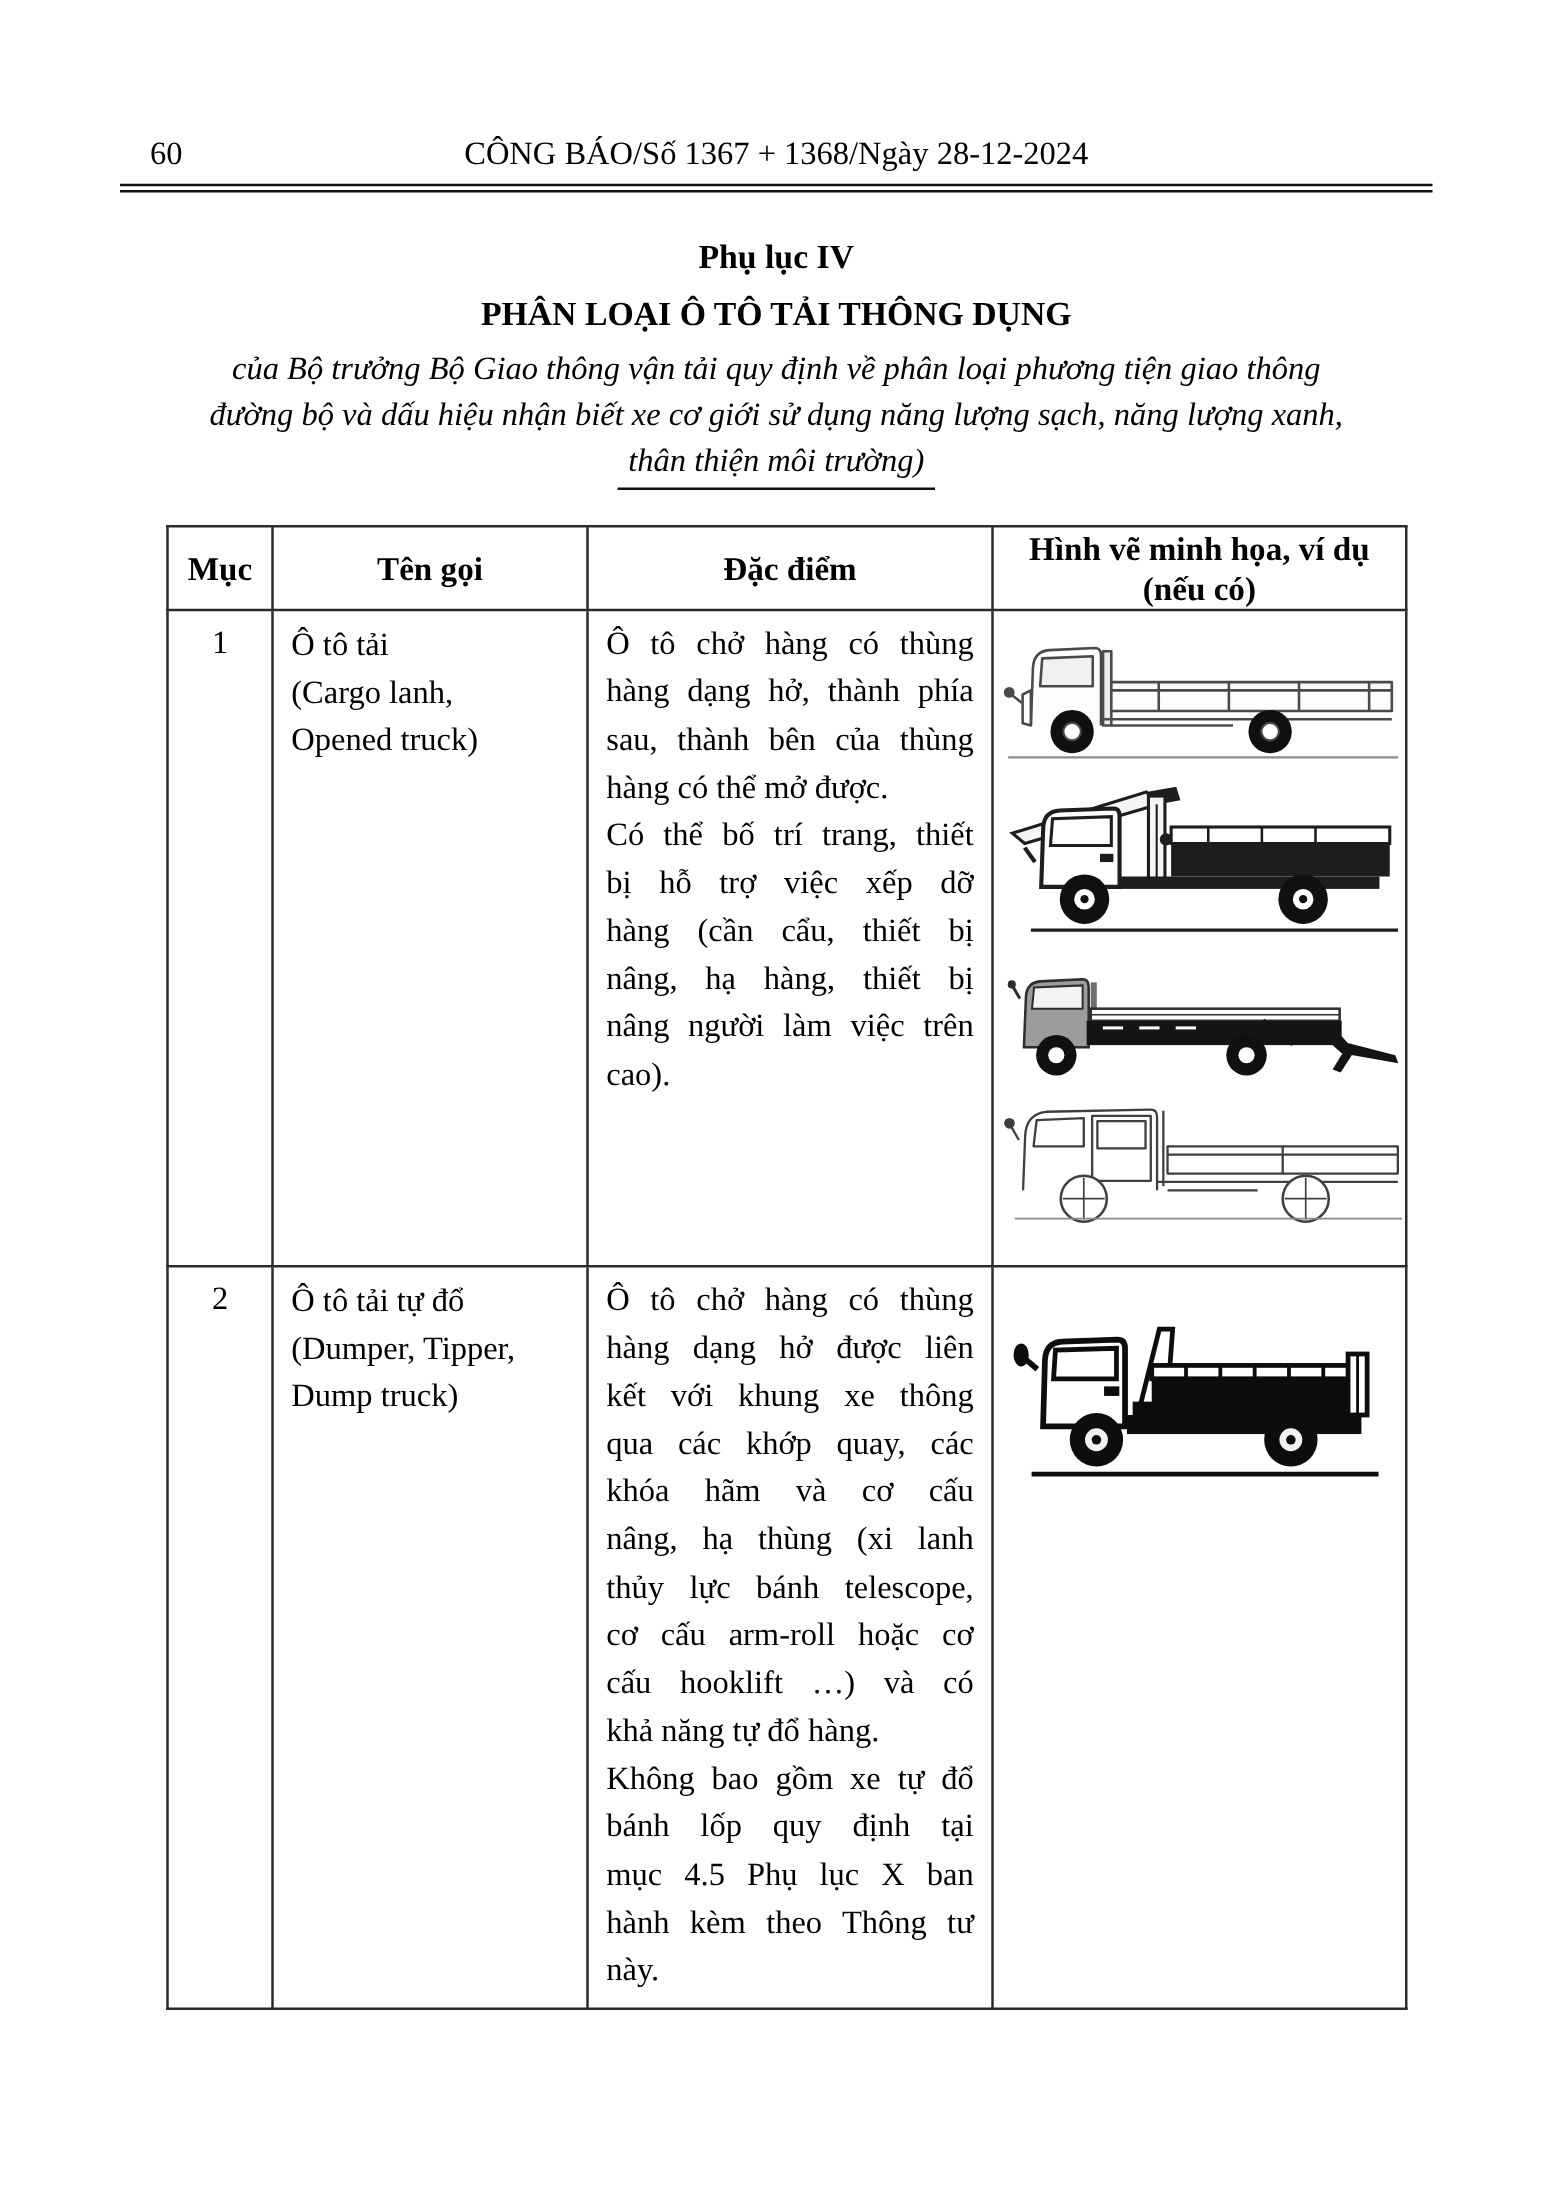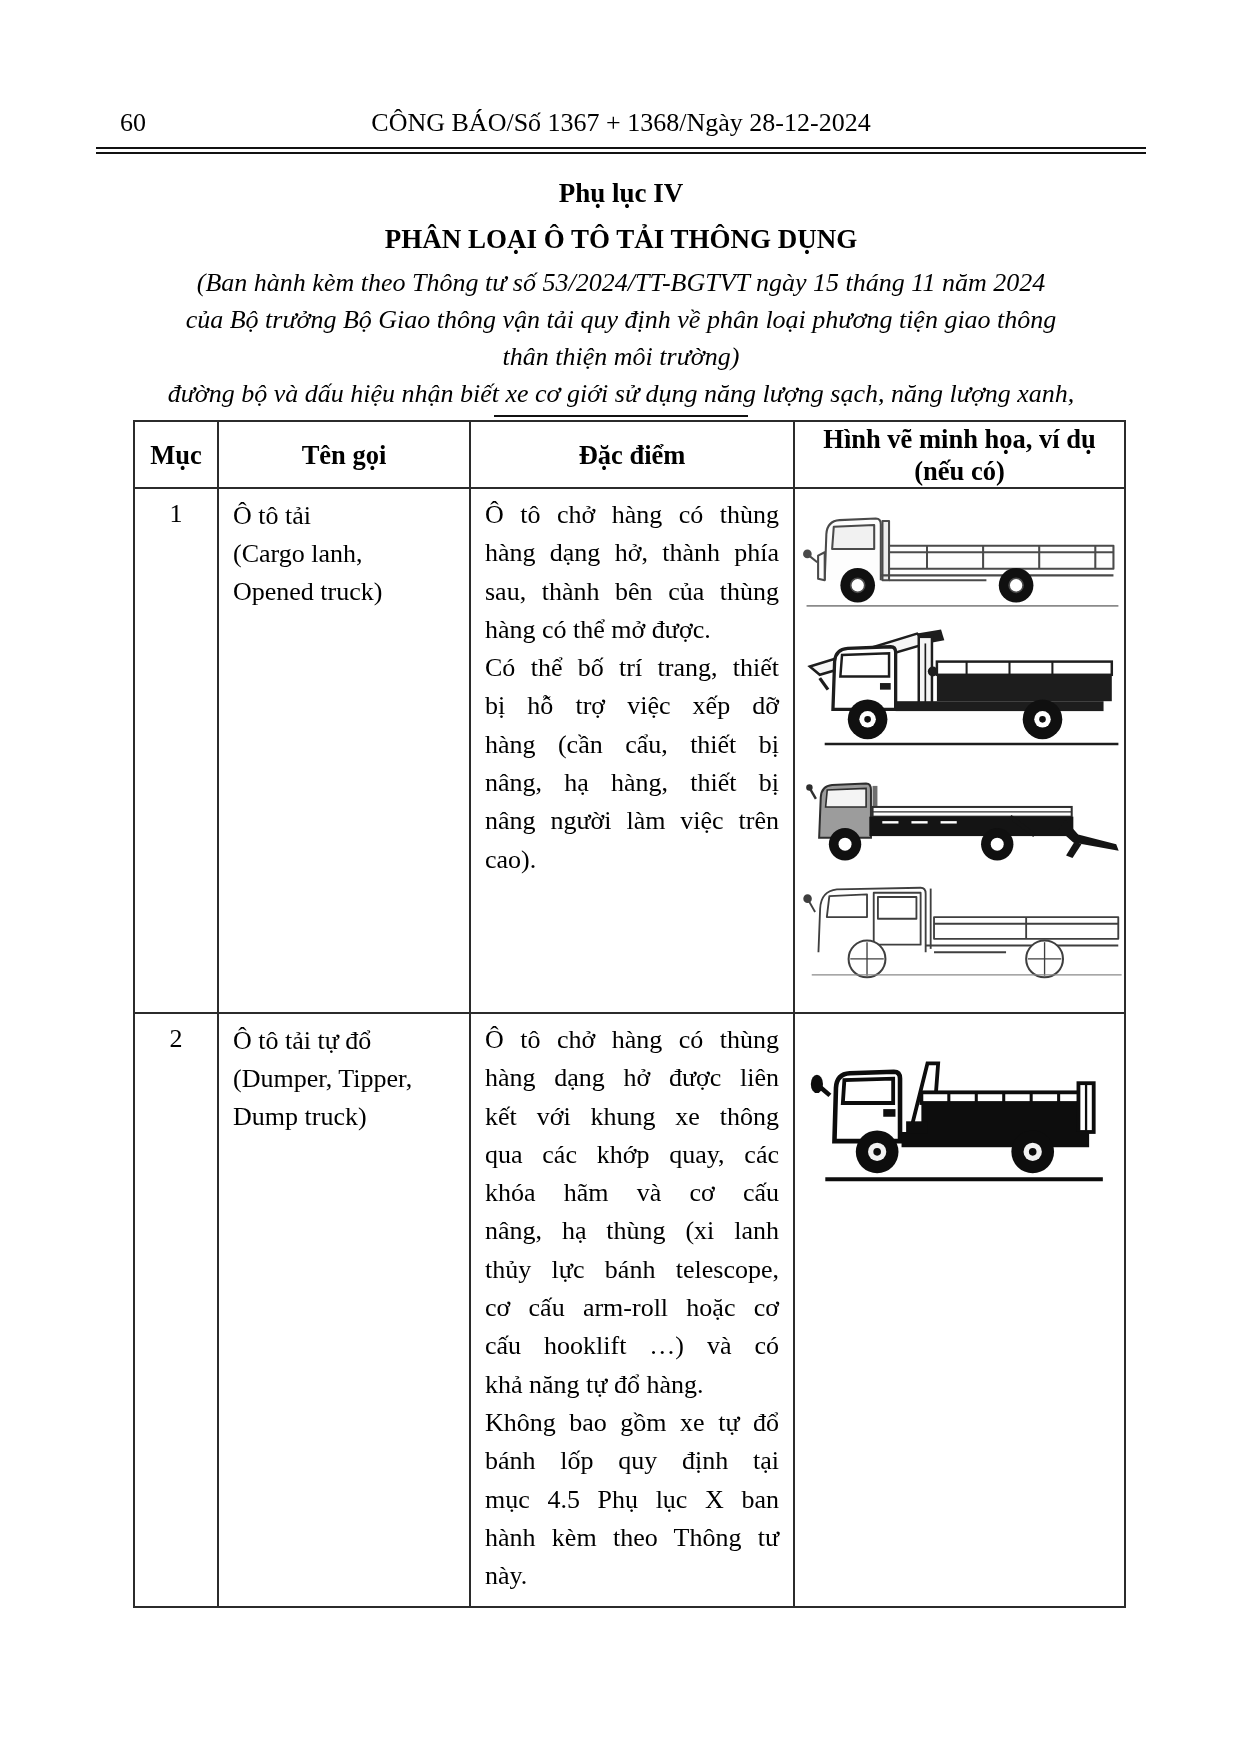--- a/index.html
+++ b/index.html
@@ -6,21 +6,21 @@
   body{
     width:1241px;height:1755px;position:relative;overflow:hidden;
     font-family:"Liberation Serif","DejaVu Serif",serif;color:#000;
     -webkit-font-smoothing:antialiased;
   }
   .masthead{position:absolute;top:108px;left:96px;width:1050px;text-align:center;font-size:26px;}
   .page-num{position:absolute;left:24px;top:0;font-size:26px;}
   .double-rule{position:absolute;top:147px;left:96px;width:1050px;height:3px;
     border-top:2px solid #111;border-bottom:2px solid #111;}
   .title-block{position:absolute;top:176px;left:96px;width:1050px;text-align:center;}
-  .appendix{font-size:27px;font-weight:bold;line-height:34px;margin:0;}
+  .appendix{font-size:27px;font-weight:bold;line-height:34px;margin:12px;}
   .doc-title{font-size:27px;font-weight:bold;line-height:34px;margin:12px 0 0 0;}
   .issuance{font-style:italic;font-size:26px;margin-top:8px;}
   .issuance-line{line-height:37px;}
   .note-rule{width:254px;margin:3px auto 0 auto;border-top:2px solid #111;height:0;}
   table.classification-table{
     position:absolute;top:420px;left:133px;width:991px;
     border-collapse:collapse;table-layout:fixed;
   }
   .classification-table th,.classification-table td{
     border:2px solid #2b2b2b;vertical-align:top;overflow:hidden;
@@ -47,24 +47,23 @@
 <div class="masthead">
   <span class="page-num">60</span>
   <span class="masthead-title">CÔNG BÁO/Số 1367 + 1368/Ngày 28-12-2024</span>
 </div>
 <div class="double-rule"></div>
 
 <div class="title-block">
   <div class="appendix">Phụ lục IV</div>
   <div class="doc-title">PHÂN LOẠI Ô TÔ TẢI THÔNG DỤNG</div>
   <div class="issuance">
-    <div class="issuance-line">(Ban hành kèm theo Thông tư số 53/2024/TT-BGTVT ngày 15 tháng 11 năm 2024</div>
     <div class="issuance-line">của Bộ trưởng Bộ Giao thông vận tải quy định về phân loại phương tiện giao thông</div>
+    <div class="issuance-line">đường bộ và dấu hiệu nhận biết xe cơ giới sử dụng năng lượng sạch, năng lượng xanh,</div>
     <div class="issuance-line">thân thiện môi trường)</div>
-    <div class="issuance-line">đường bộ và dấu hiệu nhận biết xe cơ giới sử dụng năng lượng sạch, năng lượng xanh,</div>
   </div>
   <div class="note-rule"></div>
 </div>
 
 <table class="classification-table">
   <colgroup>
     <col style="width:84px">
       <col style="width:252px">
       <col style="width:324px">
       <col style="width:331px">

